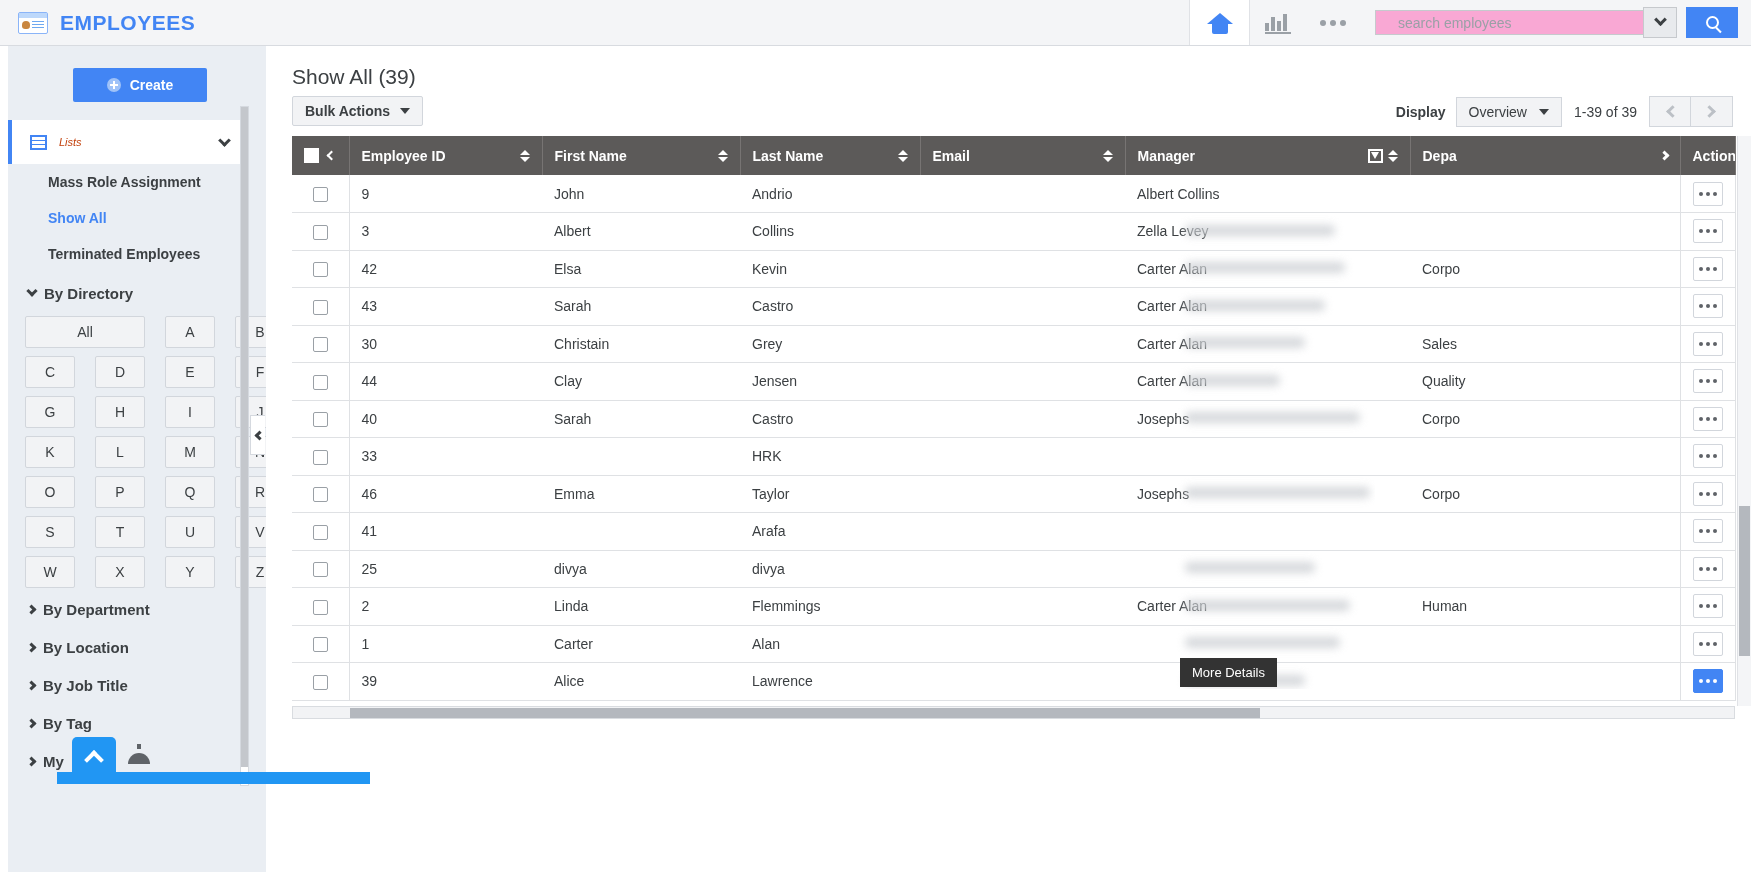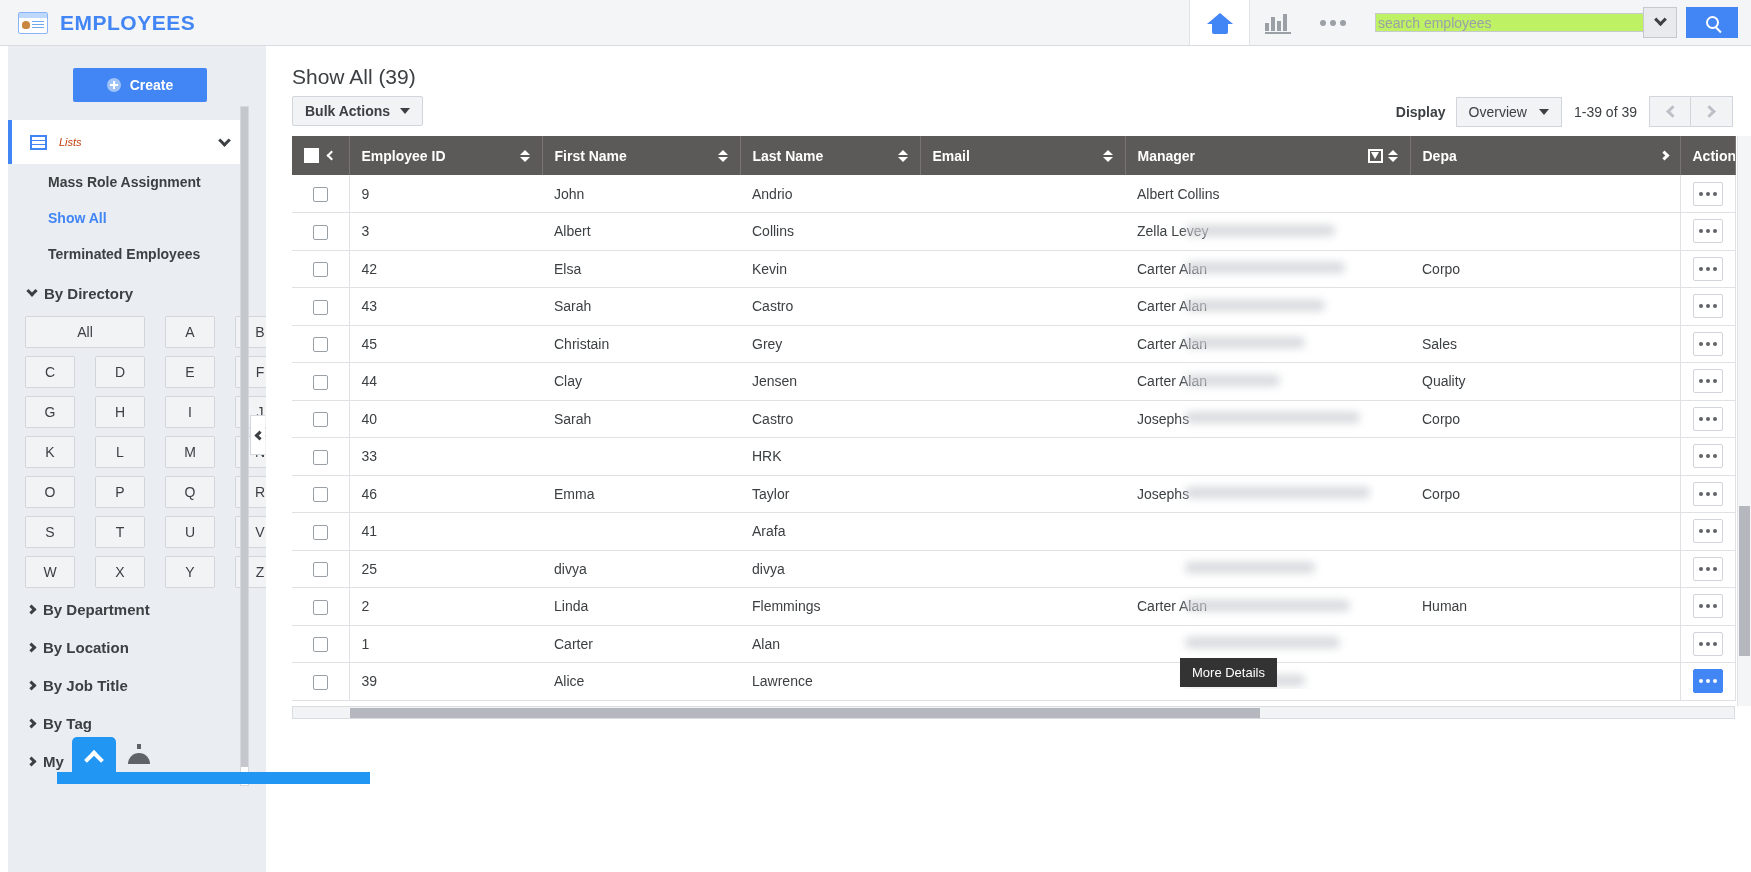--- a/index.html
+++ b/index.html
@@ -51,22 +51,22 @@
   .house::after {
     content: ""; position: absolute; left: 5px; top: 12px; width: 16px; height: 11px;
     background: #4285f4; border-radius: 0 0 2px 2px;
   }
   .barchart { width: 26px; height: 22px; display: flex; align-items: flex-end; gap: 2px; border-bottom: 2px solid #9aa0a6; padding-bottom: 1px; }
   .barchart i { width: 4px; background: #9aa0a6; display: block; }
   .dots3 { display: flex; gap: 4px; }
   .dots3 i { width: 6px; height: 6px; border-radius: 50%; background: #9aa0a6; display: block; }
   .searchwrap { display: flex; align-items: center; margin-left: 14px; }
   .search-input {
-    width: 268px; height: 19px; border: 1px solid #c6c9cd; border-right: none;
-    padding: 0 2px; font-size: 14px; color: #5f6368; background: #bef264; outline: none;
+    width: 268px; height: 25px; border: 1px solid #c6c9cd; border-right: none;
+    padding: 0 22px; font-size: 14px; color: #5f6368; background: #f9a8d4; outline: none;
     font-family: "Liberation Sans", sans-serif;
   }
   .search-input::placeholder { color: #9aa0a6; }
   .search-drop {
     width: 34px; height: 31px; background: #e8eaed; border: 1px solid #c6c9cd;
     display: flex; align-items: center; justify-content: center; cursor: pointer;
   }
   .chev-d {
     width: 9px; height: 9px; border-right: 3px solid #3c4043; border-bottom: 3px solid #3c4043;
     transform: rotate(45deg) translate(-2px,-2px);
@@ -605,21 +605,21 @@
             <td></td>
             <td class="act-cell"><span class="act-btn">
                 <i></i>
                 <i></i>
                 <i></i>
               </span></td>
             <td class="act-cell"></td>
           </tr>
           <tr>
             <td class="cb-cell"><span class="row-chk"></span></td>
-            <td>45</td>
+            <td>30</td>
             <td>Christain</td>
             <td>Grey</td>
             <td></td>
             <td>Carter Alan</td>
             <td>Sales</td>
             <td class="act-cell"><span class="act-btn">
                 <i></i>
                 <i></i>
                 <i></i>
               </span></td>

